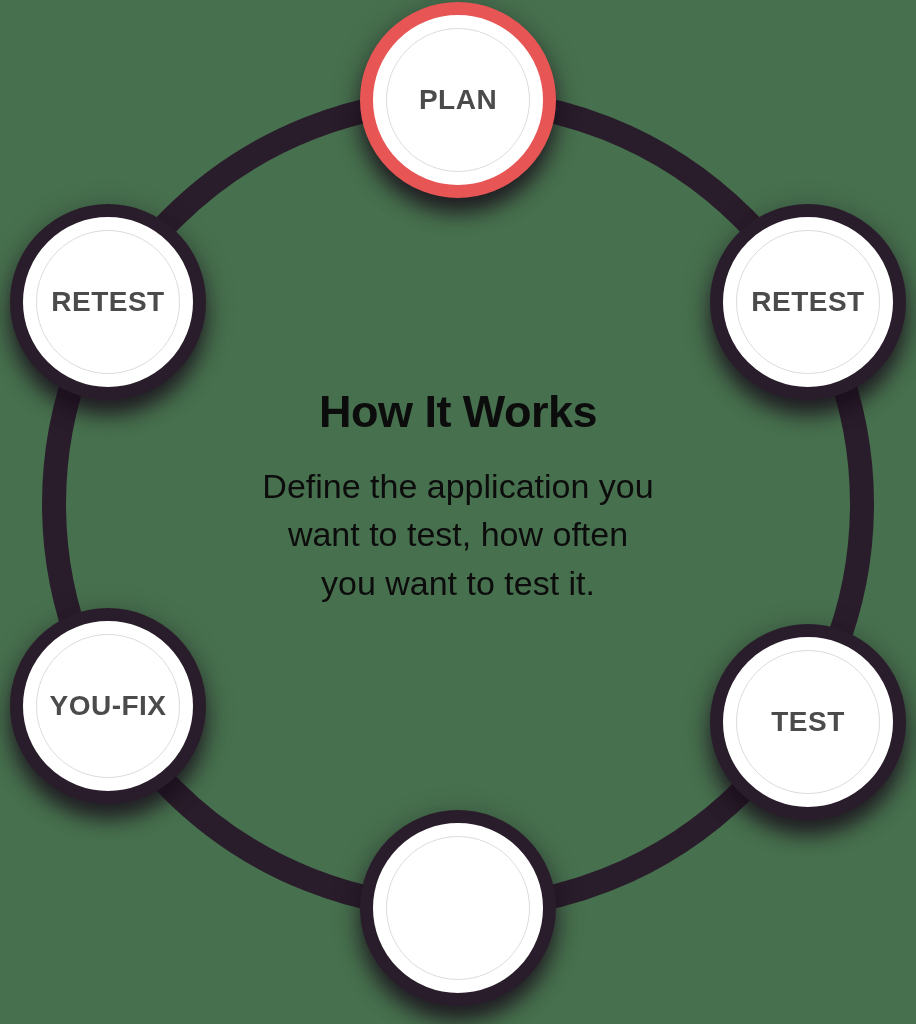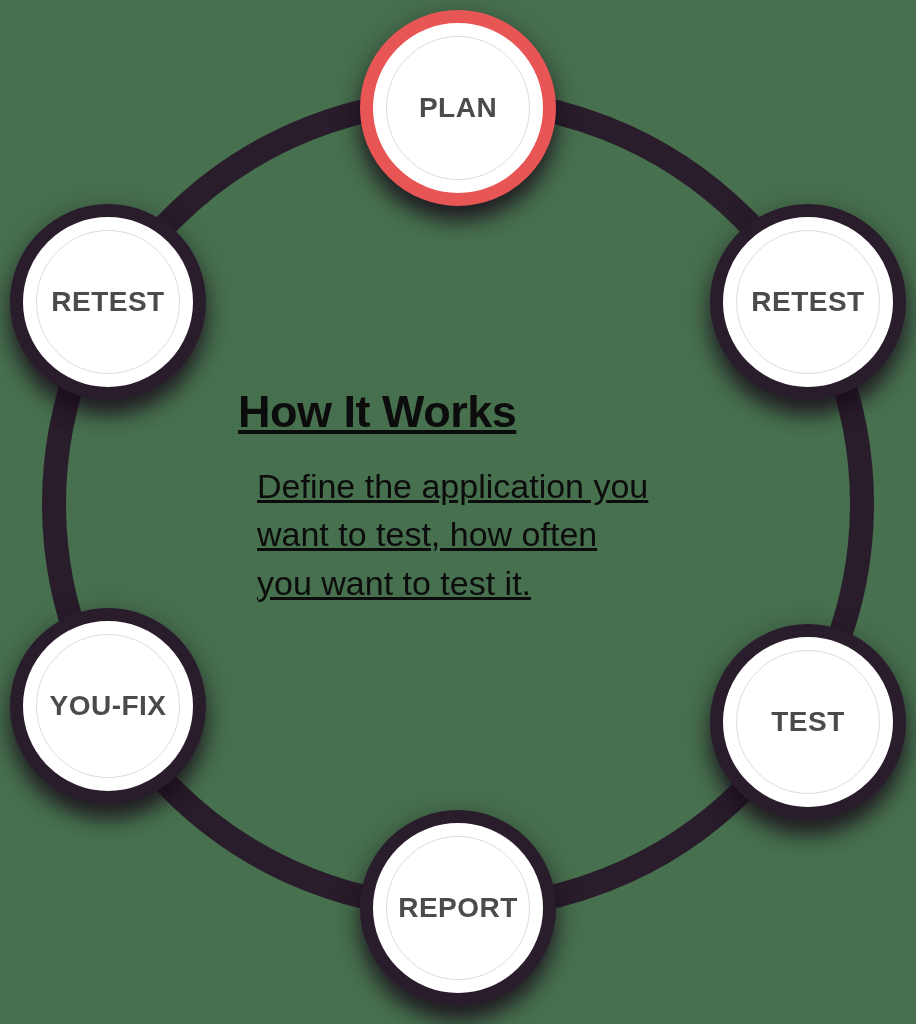--- a/index.html
+++ b/index.html
@@ -51,35 +51,35 @@
   }
   .node .node-label {
     position: relative;
     font-size: 28px;
     font-weight: bold;
     letter-spacing: 0.5px;
     color: var(--label);
     white-space: nowrap;
   }
   
-  .node-plan    { left: 360px; top:   10px; }
+  .node-plan    { left: 360px; top:   2px; }
   .node-scope   { left: 710px; top: 204px; }
   .node-test    { left: 710px; top: 624px; }
   .node-report  { left: 360px; top: 810px; }
   .node-youfix  { left:  10px; top: 608px; }
   .node-retest  { left:  10px; top: 204px; }
 
   .center-text {
     position: absolute;
     left: 50%; top: 386px;
     transform: translateX(-50%);
     width: 440px;
+    text-align: center;
     color: var(--text);
     z-index: 1;
-    text-decoration: underline;
   }
   .center-text h1 {
     font-size: 45px;
     font-weight: bold;
     letter-spacing: -0.5px;
     margin-bottom: 24px;
   }
   .center-text p {
     font-size: 34px;
     line-height: 1.42;
@@ -102,21 +102,20 @@
   <span class="node-label">RETEST</span>
 </div>
 
 <div class="node node-test">
   <div class="inner-ring"></div>
   <span class="node-label">TEST</span>
 </div>
 
 <div class="node node-report">
   <div class="inner-ring"></div>
-  <span class="node-label">REPORT</span>
 </div>
 
 <div class="node node-youfix">
   <div class="inner-ring"></div>
   <span class="node-label">YOU-FIX</span>
 </div>
 
 <div class="node node-retest">
   <div class="inner-ring"></div>
   <span class="node-label">RETEST</span>

